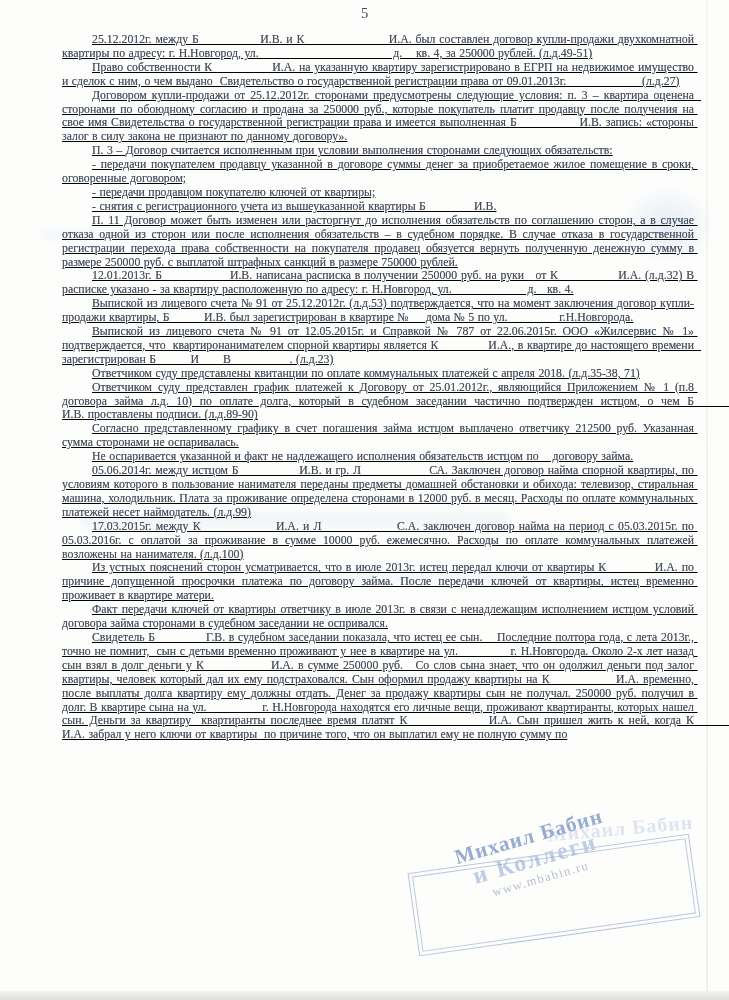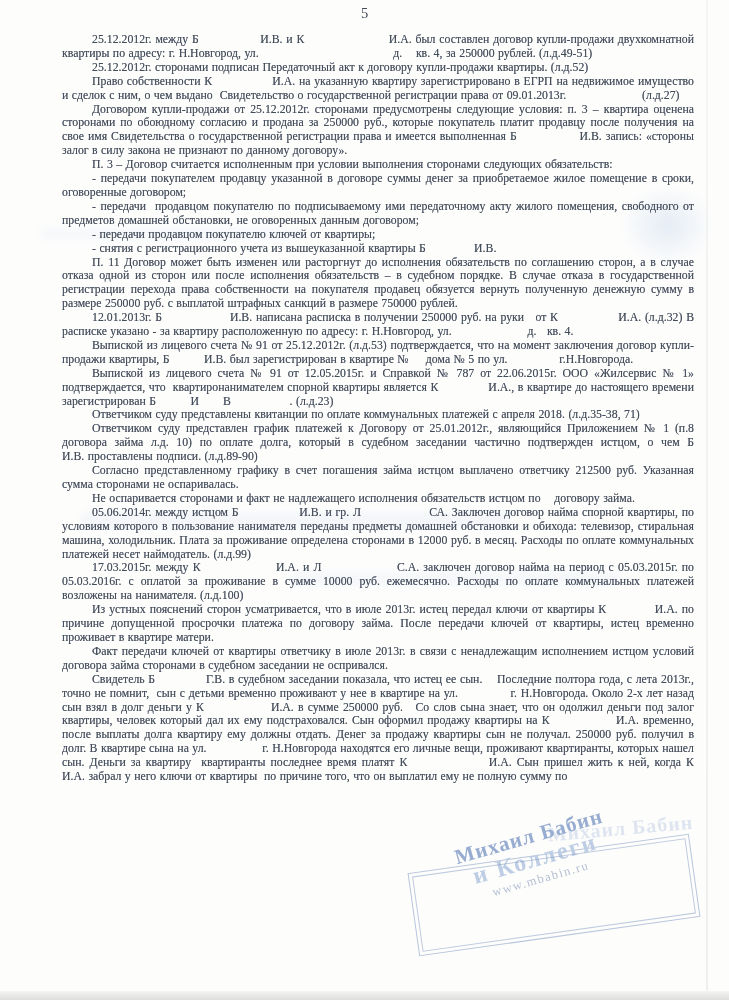--- a/index.html
+++ b/index.html
@@ -9,21 +9,21 @@
     font-family:"Liberation Serif","DejaVu Serif",serif;
   }
   .page{
     position:absolute;inset:0;width:729px;height:1000px;overflow:hidden;
   }
   .page-number{
     position:absolute;top:5px;left:0;width:100%;
     text-align:center;font-size:14.5px;color:#3f4856;z-index:2;
   }
   .content{
-    position:absolute;top:33px;left:62px;width:632px;z-index:2;
+    position:absolute;top:33px;left:62px;width:632px;z-index:2;text-decoration:underline;
   }
   .para{
     margin:0;
     font-size:11.8px;
     line-height:13.9px;
     color:#434c5a;
     text-align:justify;
     text-indent:30px;
     white-space:pre-wrap;
     word-spacing:0.5px;
@@ -88,36 +88,34 @@
   <div class="page-number">5</div>
 
   <div class="streak s1"></div>
   <div class="streak s2"></div>
   <div class="streak s3"></div>
   <div class="streak s4"></div>
   <div class="edge-line"></div>
 
   <div class="content">
     <p class="para">25.12.2012г. между Б                И.В. и К                      И.А. был составлен договор купли-продажи двухкомнатной квартиры по адресу: г. Н.Новгород, ул.                                       д.    кв. 4, за 250000 рублей. (л.д.49-51)</p>
-    <p class="para">25.12.2012г. сторонами подписан Передаточный акт к договору купли-продажи квартиры. (л.д.52)</p>
     <p class="para">Право собственности К                И.А. на указанную квартиру зарегистрировано в ЕГРП на недвижимое имущество и сделок с ним, о чем выдано  Свидетельство о государственной регистрации права от 09.01.2013г.                      (л.д.27)</p>
     <p class="para">Договором купли-продажи от 25.12.2012г. сторонами предусмотрены следующие условия: п. 3 – квартира оценена  сторонами по обоюдному согласию и продана за 250000 руб., которые покупатель платит продавцу после получения на свое имя Свидетельства о государственной регистрации права и имеется выполненная Б                И.В. запись: «стороны залог в силу закона не признают по данному договору».</p>
     <p class="para">П. 3 – Договор считается исполненным при условии выполнения сторонами следующих обязательств:</p>
     <p class="para">- передачи покупателем продавцу указанной в договоре суммы денег за приобретаемое жилое помещение в сроки, оговоренные договором;</p>
-    <p class="para">- передачи  продавцом покупателю по подписываемому ими передаточному акту жилого помещения, свободного от предметов домашней обстановки, не оговоренных данным договором;</p>
     <p class="para">- передачи продавцом покупателю ключей от квартиры;</p>
     <p class="para">- снятия с регистрационного учета из вышеуказанной квартиры Б              И.В.</p>
     <p class="para">П. 11 Договор может быть изменен или расторгнут до исполнения обязательств по соглашению сторон, а в случае отказа одной из сторон или после исполнения обязательств – в судебном порядке. В случае отказа в государственной регистрации перехода права собственности на покупателя продавец обязуется вернуть полученную денежную сумму в размере 250000 руб. с выплатой штрафных санкций в размере 750000 рублей.</p>
     <p class="para">12.01.2013г. Б                  И.В. написана расписка в получении 250000 руб. на руки   от К                И.А. (л.д.32) В расписке указано - за квартиру расположенную по адресу: г. Н.Новгород, ул.                      д.   кв. 4.</p>
     <p class="para">Выпиской из лицевого счета № 91 от 25.12.2012г. (л.д.53) подтверждается, что на момент заключения договор купли-продажи квартиры, Б          И.В. был зарегистрирован в квартире №     дома № 5 по ул.               г.Н.Новгорода.</p>
     <p class="para">Выпиской из лицевого счета № 91 от 12.05.2015г. и Справкой № 787 от 22.06.2015г. ООО «Жилсервис № 1» подтверждается, что  квартиронанимателем спорной квартиры является К              И.А., в квартире до настоящего времени  зарегистрирован Б          И       В                 . (л.д.23)</p>
     <p class="para">Ответчиком суду представлены квитанции по оплате коммунальных платежей с апреля 2018. (л.д.35-38, 71)</p>
     <p class="para">Ответчиком суду представлен график платежей к Договору от 25.01.2012г., являющийся Приложением № 1 (п.8 договора займа л.д. 10) по оплате долга, который в судебном заседании частично подтвержден истцом, о чем Б                И.В. проставлены подписи. (л.д.89-90)</p>
     <p class="para">Согласно представленному графику в счет погашения займа истцом выплачено ответчику 212500 руб. Указанная сумма сторонами не оспаривалась.</p>
-    <p class="para">Не оспаривается сторонами и факт не надлежащего исполнения обязательств истцом по    договору займа.</p>
+    <p class="para">Не оспаривается указанной и факт не надлежащего исполнения обязательств истцом по    договору займа.</p>
     <p class="para">05.06.2014г. между истцом Б                И.В. и гр. Л                  СА. Заключен договор найма спорной квартиры, по условиям которого в пользование нанимателя переданы предметы домашней обстановки и обихода: телевизор, стиральная машина, холодильник. Плата за проживание определена сторонами в 12000 руб. в месяц. Расходы по оплате коммунальных платежей несет наймодатель. (л.д.99)</p>
     <p class="para">17.03.2015г. между К                  И.А. и Л                  С.А. заключен договор найма на период с 05.03.2015г. по 05.03.2016г. с оплатой за проживание в сумме 10000 руб. ежемесячно. Расходы по оплате коммунальных платежей возложены на нанимателя. (л.д.100)</p>
     <p class="para">Из устных пояснений сторон усматривается, что в июле 2013г. истец передал ключи от квартиры К            И.А. по причине допущенной просрочки платежа по договору займа. После передачи ключей от квартиры, истец временно проживает в квартире матери.</p>
     <p class="para">Факт передачи ключей от квартиры ответчику в июле 2013г. в связи с ненадлежащим исполнением истцом условий договора займа сторонами в судебном заседании не оспривался.</p>
     <p class="para">Свидетель Б              Г.В. в судебном заседании показала, что истец ее сын.    Последние полтора года, с лета 2013г., точно не помнит,  сын с детьми временно проживают у нее в квартире на ул.              г. Н.Новгорода. Около 2-х лет назад сын взял в долг деньги у К                И.А. в сумме 250000 руб.   Со слов сына знает, что он одолжил деньги под залог квартиры, человек который дал их ему подстраховался. Сын оформил продажу квартиры на К                И.А. временно, после выплаты долга квартиру ему должны отдать. Денег за продажу квартиры сын не получал. 250000 руб. получил в долг. В квартире сына на ул.                г. Н.Новгорода находятся его личные вещи, проживают квартиранты, которых нашел сын. Деньги за квартиру  квартиранты последнее время платят К                И.А. Сын пришел жить к ней, когда К              И.А. забрал у него ключи от квартиры  по причине того, что он выплатил ему не полную сумму по</p>
   </div>
 
   <div class="stamp">
     <div class="stamp-ghost">Михаил Бабин</div>
     <div class="stamp-text">

